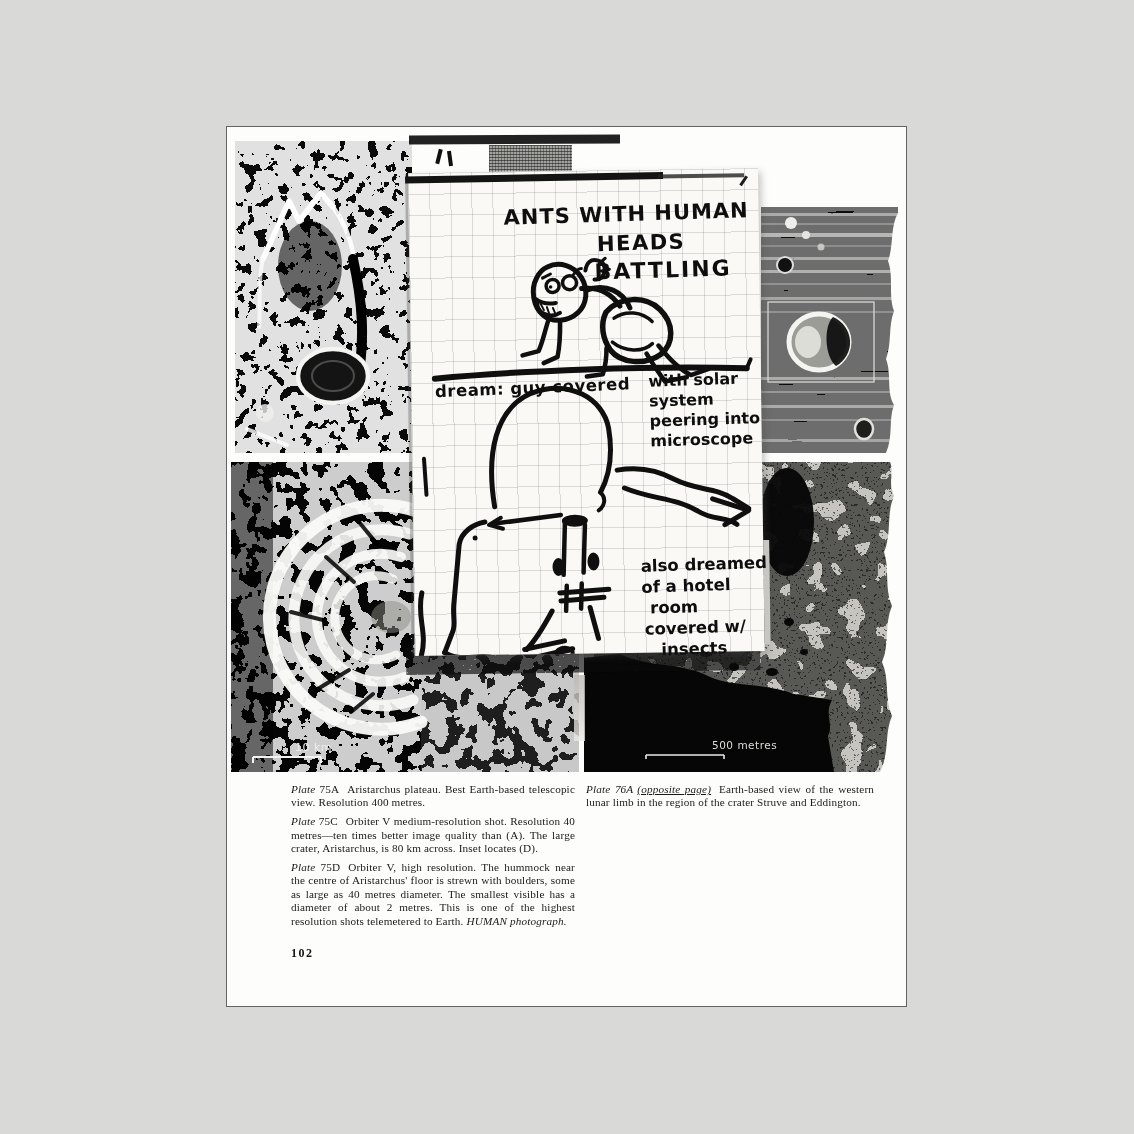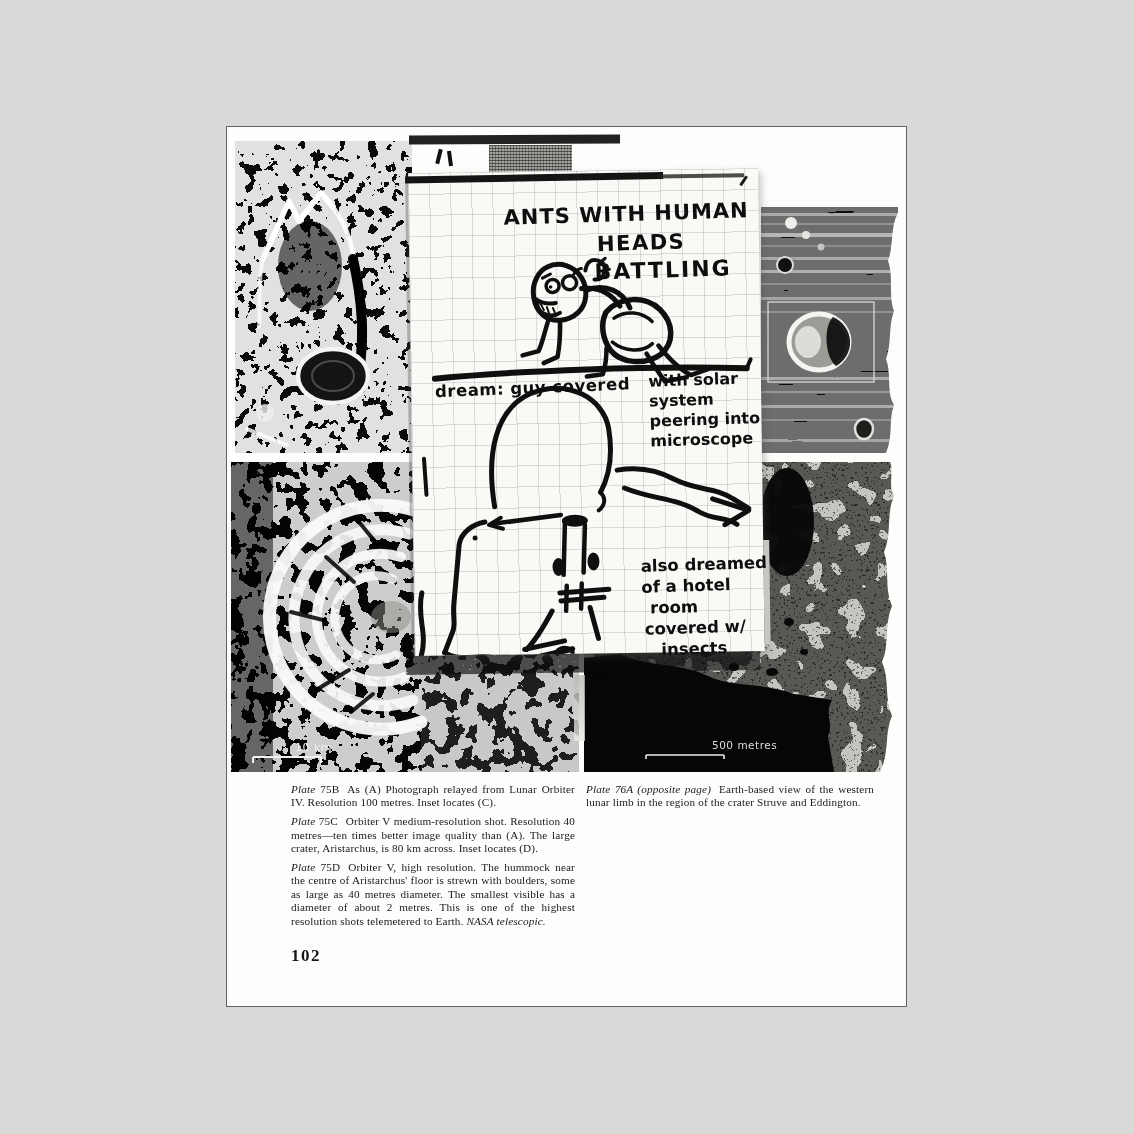--- a/index.html
+++ b/index.html
@@ -13,23 +13,23 @@
 
   
   .captions{position:absolute;top:656px;font-size:11.2px;line-height:13.4px;color:#191919;
             letter-spacing:.15px;}
   .captions p{margin:0 0 5.5px 0;text-align:justify;}
   .captions-left{left:64px;width:284px;}
   .captions-right{left:359px;width:288px;}
   .cap-label{font-style:italic;}
   .cap-num{padding-right:8px;}
   .cap-num-tight{padding-right:4px;font-style:italic;}
-  .cap-suffix{font-style:italic;padding-right:8px;}
+  .cap-suffix{font-style:italic;padding-right:8px;text-decoration:underline;}
   .cap-tail{font-style:italic;}
-  .pageno{position:absolute;left:64px;top:819px;font-size:17px;font-weight:bold;
+  .pageno{position:absolute;left:64px;top:819px;font-size:12px;font-weight:bold;
           letter-spacing:1.5px;color:#161616;}
 
   
   .paper{position:absolute;left:181px;top:46px;width:350px;height:483px;background:#faf9f5;
          transform:rotate(-0.8deg);transform-origin:top left;z-index:30;
          background-image:
            repeating-linear-gradient(to right, rgba(100,108,122,.22) 0 1px, transparent 1px 21px),
            repeating-linear-gradient(to bottom, rgba(100,108,122,.22) 0 1px, transparent 1px 21px);
          box-shadow:-3px 1px 0 rgba(50,50,50,.28), 3px 4px 7px rgba(70,70,70,.30);}
   .paper-topbar{position:absolute;left:-3px;top:3px;width:258px;height:7px;background:#141414;
@@ -327,30 +327,30 @@
           <path d="M176,437 L184,468" stroke-width="5"></path>
           <path d="M110,478 L150,470 M120,487 L156,479" stroke-width="5"></path>
           <ellipse cx="150" cy="482" rx="8" ry="5" stroke-width="4"></ellipse>
         </g>
       </svg>
     </div>
 
     <div class="captions captions-left">
       <p>
         <i class="cap-label">Plate</i>
-        <span class="cap-num">75B</span><span>As (A) Photograph relayed from Lunar Orbiter IV. Resolution 100 metres. Inset locates (C).</span>
+        <span class="cap-num">75A</span><span>Aristarchus plateau. Best Earth-based telescopic view. Resolution 400 metres.</span>
       </p>
       <p>
         <i class="cap-label">Plate</i>
         <span class="cap-num">75C</span><span>Orbiter V medium-resolution shot. Resolution 40 metres—ten times better image quality than (A). The large crater, Aristarchus, is 80 km across. Inset locates (D).</span>
       </p>
       <p>
         <i class="cap-label">Plate</i>
         <span class="cap-num">75D</span><span>Orbiter V, high resolution. The hummock near the centre of Aristarchus' floor is strewn with boulders, some as large as 40 metres diameter. The smallest visible has a diameter of about 2 metres. This is one of the highest resolution shots telemetered to Earth.</span>
-        <i class="cap-tail">NASA telescopic.</i>
+        <i class="cap-tail">HUMAN photograph.</i>
       </p>
     </div>
 
     <div class="captions captions-right">
       <p>
         <i class="cap-label">Plate</i>
         <span class="cap-num cap-num-tight">76A</span><i class="cap-suffix">(opposite page)</i><span>Earth-based view of the western lunar limb in the region of the crater Struve and Eddington.</span>
       </p>
     </div>
 

